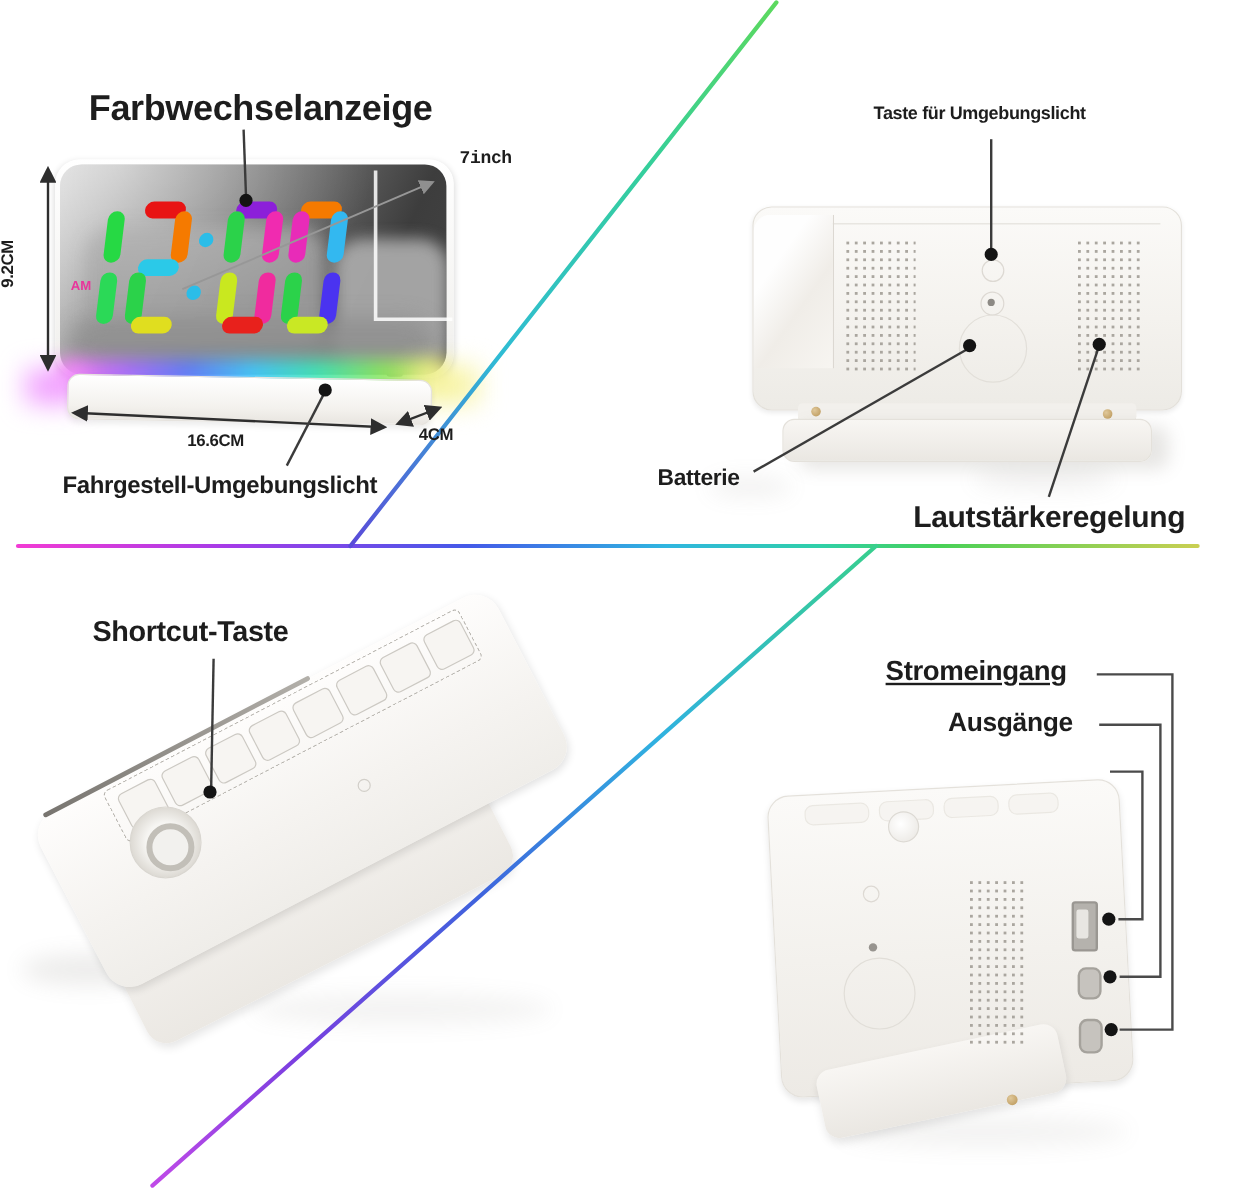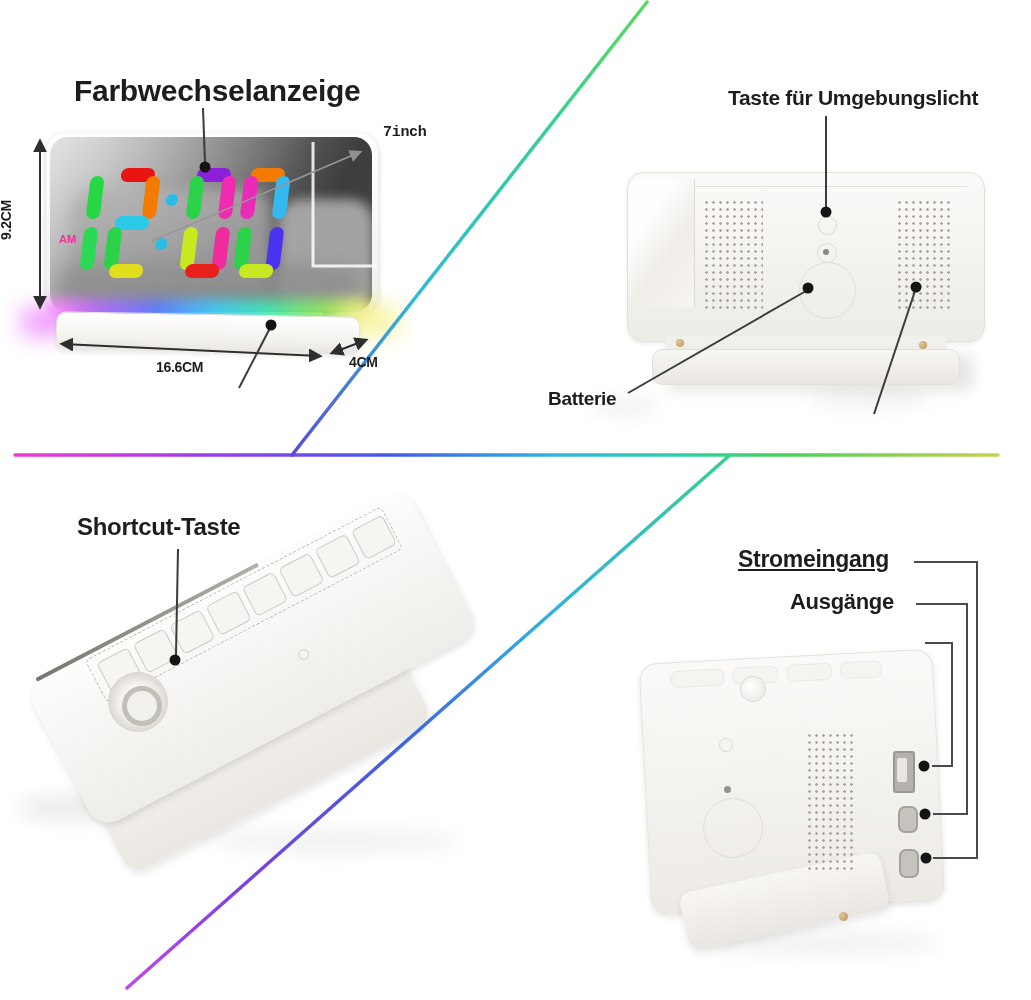--- a/index.html
+++ b/index.html
@@ -46,21 +46,21 @@
   #foot-left{left:94px;top:306px;width:16px;height:10px;background:#6f6f6f;border-radius:3px;z-index:1;}
   #foot-right{left:322px;top:304px;width:14px;height:10px;background:#7a7a7a;border-radius:3px;z-index:1;}
   #base-glow{left:48px;top:300px;width:324px;height:22px;z-index:2;filter:blur(7px);border-radius:10px;
      background:linear-gradient(90deg,#ff7bf0,#b06bff,#5f7bff,#3fc8ff,#3fe8b8,#8ae85f,#f0e86b);}
   #base-glow-l{left:22px;top:308px;width:46px;height:28px;background:#f09bff;filter:blur(11px);z-index:2;}
   #base-glow-r{left:346px;top:306px;width:52px;height:30px;background:#f7f3a0;filter:blur(11px);z-index:2;}
   #clock-base{left:56px;top:314px;width:302px;height:36px;border-radius:10px;z-index:3;transform:rotate(1deg);
      background:linear-gradient(180deg,#ffffff,#f3f1ed 70%,#e9e6e1);border:1px solid #e6e3de;box-shadow:0 3px 5px rgba(0,0,0,.08);}
 
   
-  #tr-title{left:728px;top:86px;font-size:21px;}
+  #tr-title{left:728px;top:86px;font-size:15px;}
   #battery-label{left:548px;top:388px;font-size:19px;}
   #volume-label{left:761px;top:417px;font-size:25px;}
   #tr-body{left:627px;top:172px;width:356px;height:168px;border-radius:16px;z-index:1;
      background:linear-gradient(180deg,#fbfaf8,#f4f2ee 55%,#edebe6);border:1px solid #e3e0da;box-shadow:0 2px 4px rgba(0,0,0,.08);}
   #tr-seam{left:645px;top:186px;width:322px;height:1px;background:#e4e1db;z-index:2;}
   #tr-projpanel{left:628px;top:179px;width:66px;height:128px;border-radius:14px 0 0 2px;z-index:2;
      background:linear-gradient(125deg,#fefefe 30%,#f0ede8 60%,#f7f5f1);border-right:1px solid #dcd8d2;}
   .grille{position:absolute;z-index:3;background-image:radial-gradient(circle,#aaa69f 1.1px,transparent 1.5px);background-size:7px 7px;}
   #tr-grille-left{left:703px;top:199px;width:60px;height:112px;}
   #tr-grille-right{left:896px;top:199px;width:54px;height:112px;}
@@ -124,20 +124,21 @@
 </head>
 <body>
 
 <div id="canvas">
 
   <div class="label" id="front-title">Farbwechselanzeige</div>
   <div class="label" id="seveninch-label">7inch</div>
   <div class="label" id="height-label">9.2CM</div>
   <div class="label" id="width-label">16.6CM</div>
   <div class="label" id="depth-label">4CM</div>
+  <div class="label" id="baselight-label">Fahrgestell-Umgebungslicht</div>
 
   <div class="abs" id="clock-frame"></div>
   <div class="abs" id="clock-display">
     <div class="pillow" id="pillow-main"></div>
     <div class="pillow" id="pillow-side"></div>
     <div class="pillow" id="couch-seat"></div>
     <div class="abs" id="display-sheen"></div>
     <div class="abs" id="clock-digits">
       <div class="digit narrow dg0">
           <div class="seg seg-tr" style="background: rgb(38, 217, 68);"></div>
@@ -175,20 +176,21 @@
   </div>
   <div class="abs" id="foot-left"></div>
   <div class="abs" id="foot-right"></div>
   <div class="abs" id="base-glow"></div>
   <div class="abs" id="base-glow-l"></div>
   <div class="abs" id="base-glow-r"></div>
   <div class="abs" id="clock-base"></div>
 
   <div class="label" id="tr-title">Taste für Umgebungslicht</div>
   <div class="label" id="battery-label">Batterie</div>
+  <div class="label" id="volume-label">Lautstärkeregelung</div>
 
   <div class="abs smudge" id="tr-smudge1"></div>
   <div class="abs smudge" id="tr-smudge2"></div>
   <div class="abs" id="tr-body"></div>
   <div class="abs" id="tr-seam"></div>
   <div class="abs" id="tr-projpanel"></div>
   <div class="grille" id="tr-grille-left"></div>
   <div class="grille" id="tr-grille-right"></div>
   <div class="ring" id="tr-ambient-btn"></div>
   <div class="ring" id="tr-keyhole-small"></div>

